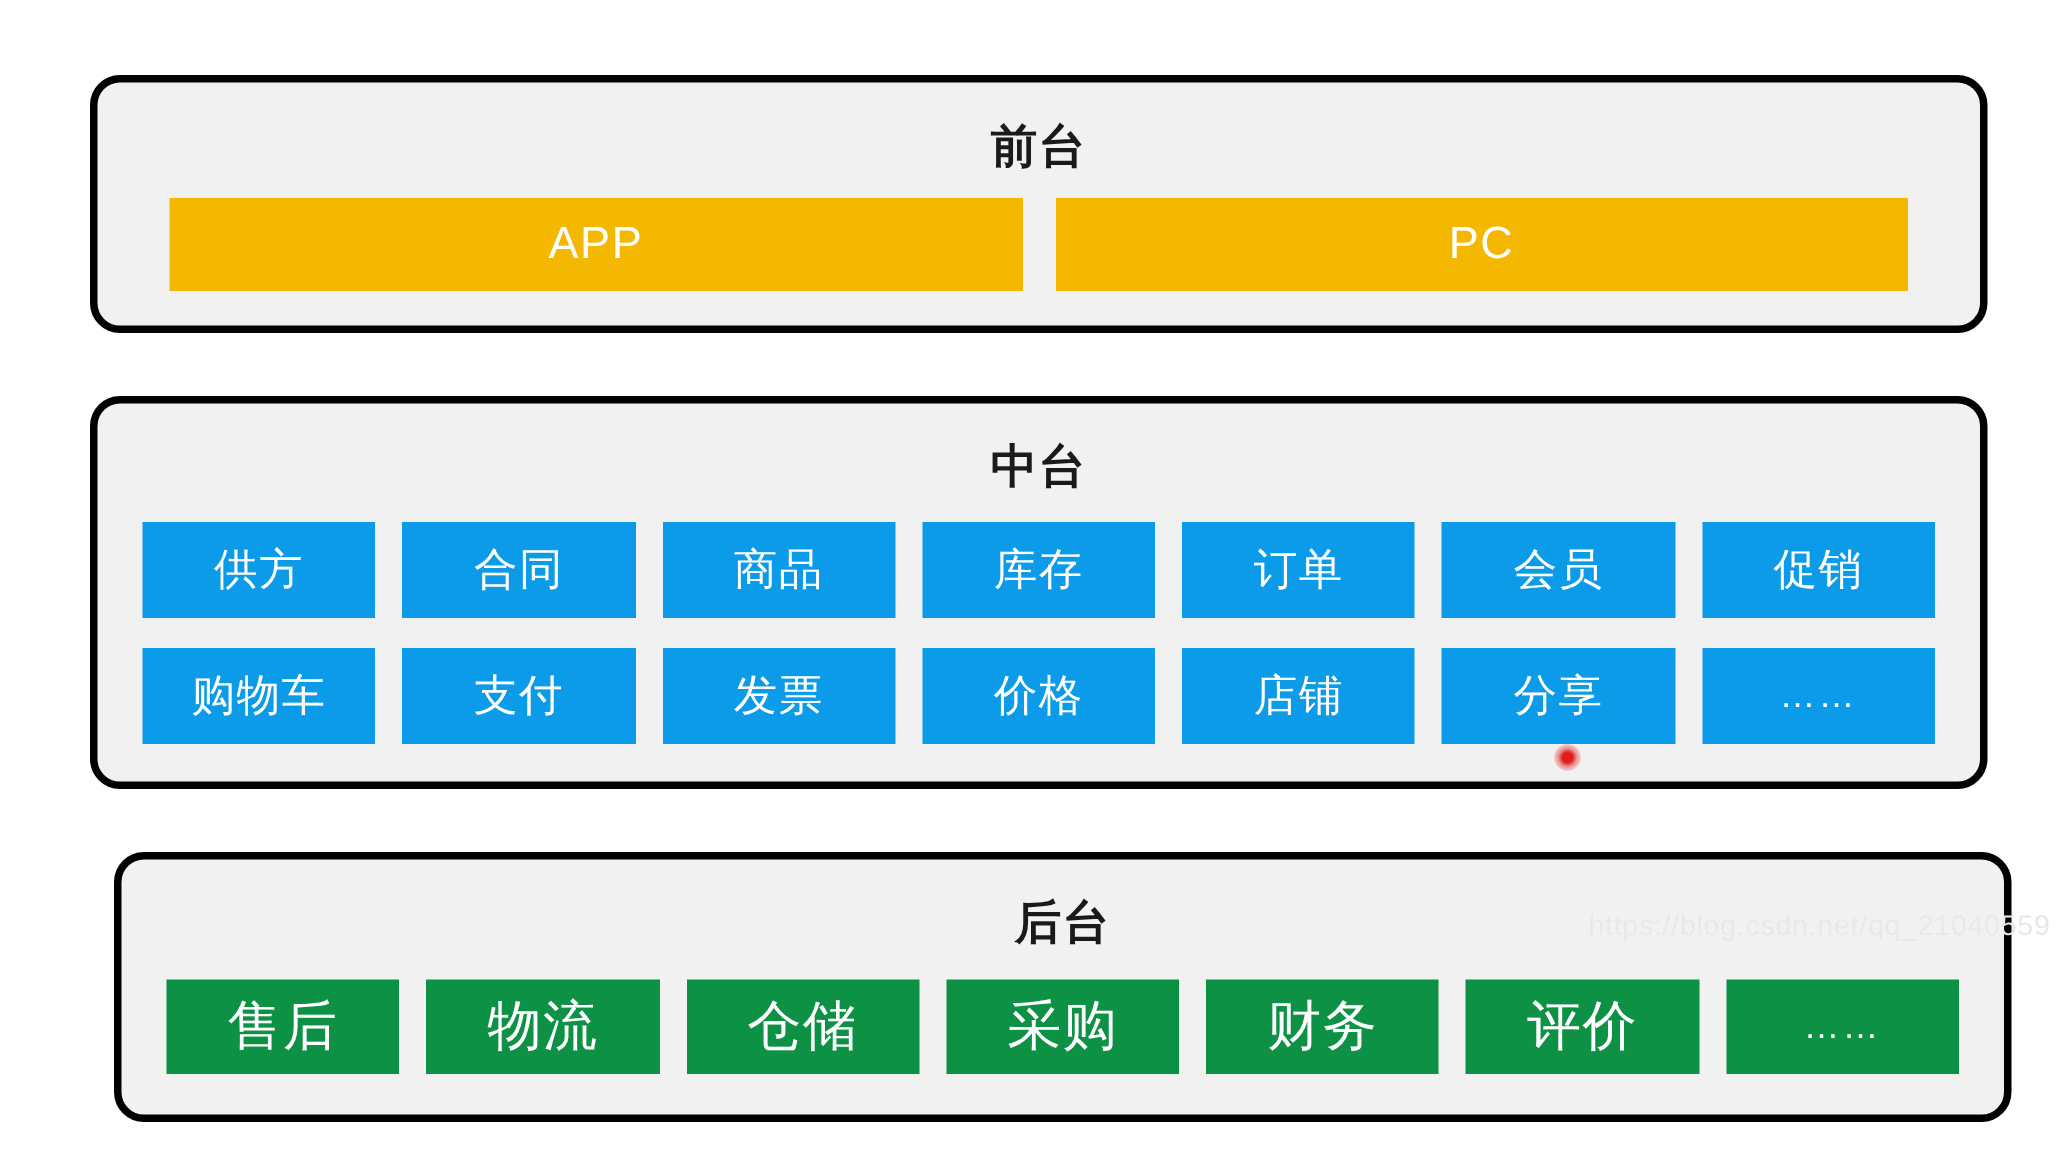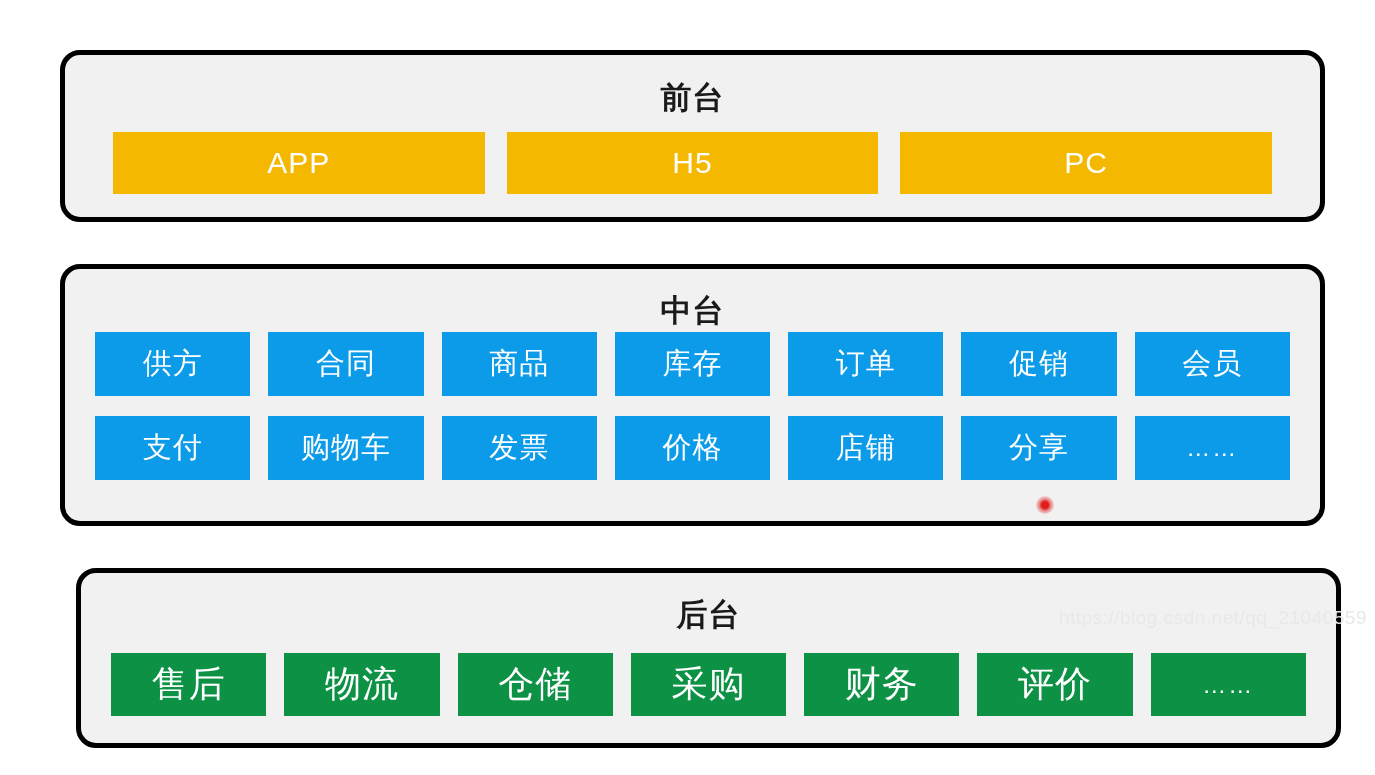--- a/index.html
+++ b/index.html
@@ -68,21 +68,21 @@
     background: #f5b800;
     color: #ffffff;
     display: flex;
     align-items: center;
     justify-content: center;
     font-size: 30px;
     letter-spacing: 1px;
   }
 
   
-  #mid-row-1 { margin-top: 6px; }
+  #mid-row-1 { margin-top: 22px; }
   #mid-row-2 { margin-top: 20px; }
   .cell-blue {
     flex: 1 1 0;
     height: 64px;
     background: #0c9be8;
     color: #ffffff;
     display: flex;
     align-items: center;
     justify-content: center;
     font-size: 29px;
@@ -135,41 +135,40 @@
 </style>
 </head>
 <body>
 
 <div id="diagram">
 
   <div class="panel" id="panel-front">
     <div class="panel-title">前台</div>
     <div class="row" id="front-row">
       <div class="cell-yellow">APP</div>
-      <div class="cell-yellow">H5</div>
       <div class="cell-yellow">PC</div>
     </div>
   </div>
 
   <div class="panel" id="panel-mid">
     <div class="panel-title">中台</div>
 
     <div class="row" id="mid-row-1">
       <div class="cell-blue">供方</div>
       <div class="cell-blue">合同</div>
       <div class="cell-blue">商品</div>
       <div class="cell-blue">库存</div>
       <div class="cell-blue">订单</div>
+      <div class="cell-blue">会员</div>
       <div class="cell-blue">促销</div>
-      <div class="cell-blue">会员</div>
     </div>
 
     <div class="row" id="mid-row-2">
+      <div class="cell-blue">购物车</div>
       <div class="cell-blue">支付</div>
-      <div class="cell-blue">购物车</div>
       <div class="cell-blue">发票</div>
       <div class="cell-blue">价格</div>
       <div class="cell-blue">店铺</div>
       <div class="cell-blue">分享</div>
       <div class="cell-blue cell-ellipsis">……</div>
     </div>
   </div>
 
   <div class="panel" id="panel-back">
     <div class="panel-title">后台</div>

